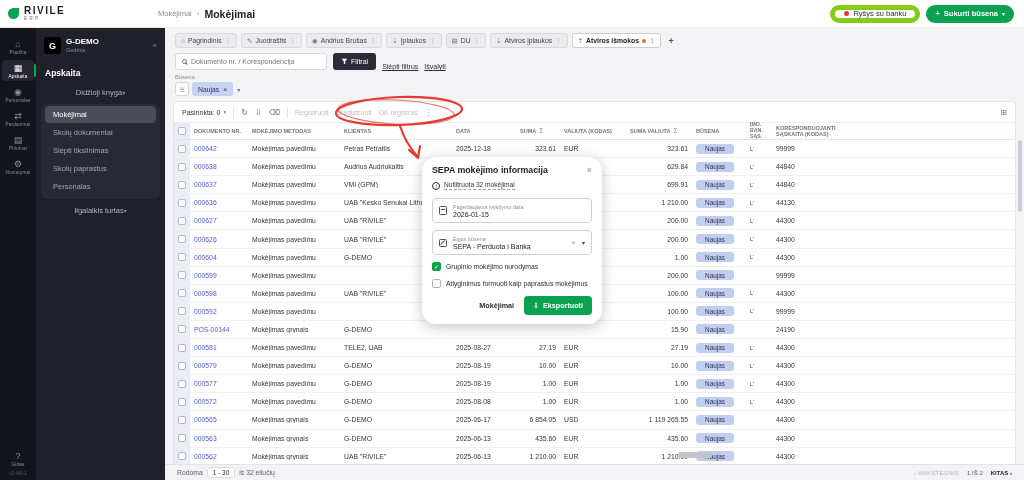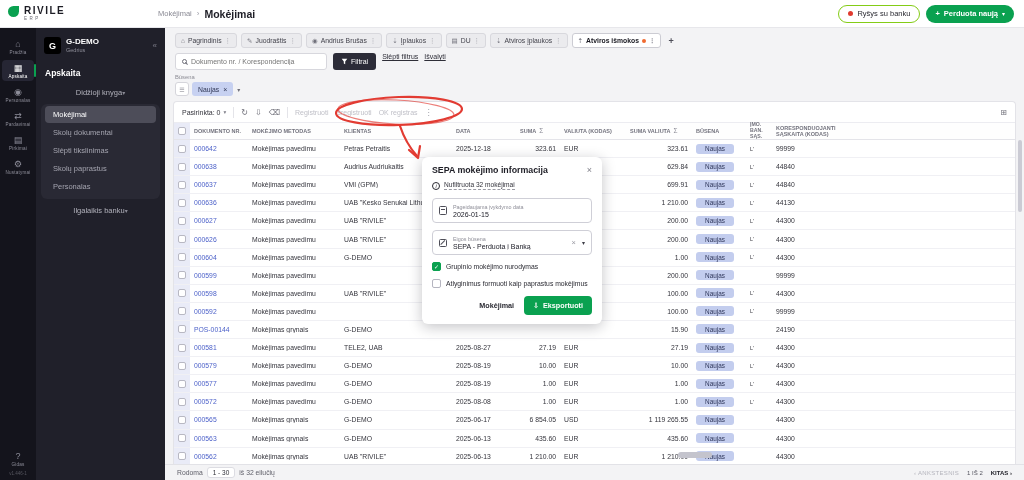--- a/index.html
+++ b/index.html
@@ -2,31 +2,31 @@
 <html><head>
 <meta charset="utf-8">
 <style>
 *{box-sizing:border-box;margin:0;padding:0}
 html,body{width:1024px;height:480px}
 body{position:relative;font-family:"Liberation Sans","DejaVu Sans",sans-serif;background:#f3f3f5;color:#2c2c34;overflow:hidden}
 .repeat{display:contents}
 
 
 .topbar{display:flex;align-items:center;height:28px;background:#fff;border-bottom:1px solid #e7e7eb;padding:0 10px 0 8px}
-.brand{display:flex;align-items:flex-start;gap:5px;width:150px;flex:none}
+.brand{display:flex;align-items:center;gap:5px;width:150px;flex:none}
 .brand-mark{width:11px;height:11px;background:#0aa150;border-radius:50% 0 50% 50%;flex:none}
 .brand-text{display:flex;flex-direction:column;line-height:1}
 .brand-name{font-size:10px;font-weight:bold;letter-spacing:1.5px;color:#1c1c24}
 .brand-sub{font-size:4.5px;letter-spacing:2.5px;color:#6a6a74;margin-top:1px}
 .crumbs{display:flex;align-items:center;gap:5px}
 .crumb{font-size:7.5px;color:#8a8a94;cursor:pointer}
 .crumb-sep{font-size:8px;color:#a0a0aa}
 .crumb-title{font-size:10.5px;font-weight:bold;color:#1d1d25}
 .topbar-right{margin-left:auto;display:flex;gap:6px;align-items:center}
-.btn-bank{display:flex;align-items:center;gap:4px;height:18px;padding:0 9px;background:#fff;border:1px solid #84cc16;border-radius:10px;font-size:7.5px;color:#2a2a32;font-family:inherit;cursor:pointer}
+.btn-bank{display:flex;align-items:center;gap:4px;height:18px;padding:0 9px;background:#fff;border:5px solid #84cc16;border-radius:10px;font-size:7.5px;color:#2a2a32;font-family:inherit;cursor:pointer}
 .red-dot{width:5px;height:5px;border-radius:50%;background:#e03a2f}
 .btn-create{display:flex;align-items:center;gap:4px;height:18px;padding:0 9px;background:#0aa150;border:none;border-radius:10px;font-size:7.5px;font-weight:bold;color:#fff;font-family:inherit;cursor:pointer}
 .btn-create .sm{font-size:6px}
 
 
 .body-row{display:flex;height:452px}
 .rail{width:36px;background:#14141c;display:flex;flex-direction:column;align-items:center;padding-top:8px;gap:3px;flex:none}
 .rail-item{position:relative;width:32px;padding:3px 0 2px;display:flex;flex-direction:column;align-items:center;gap:1px;border-radius:4px;color:#8e8e9a;cursor:pointer}
 .rail-item.active{background:#262634;color:#fff}
 .rail-item.active::after{content:"";position:absolute;right:-2px;top:4px;bottom:4px;width:2px;background:#0aa150;border-radius:2px}
@@ -55,21 +55,21 @@
 .main{flex:1;display:flex;flex-direction:column;min-width:0}
 .tabs{display:flex;align-items:center;gap:4px;padding:5px 10px 4px}
 .tab{display:flex;align-items:center;gap:3px;height:15px;padding:0 5px;background:#ebebee;border:1px solid #d8d8dd;border-radius:3px;font-size:6.8px;color:#43434c;white-space:nowrap;cursor:pointer}
 .tab.active{background:#fff;border-color:#ccccd3;font-weight:bold;color:#17171f}
 .tab-ico{font-size:6.5px;color:#70707a}
 .tab-more{color:#9a9aa3;font-size:6.5px}
 .tab-dot{display:none;width:4px;height:4px;border-radius:50%;background:#f06a30}
 .tab.active .tab-dot{display:block}
 .tab-plus{font-size:9px;color:#4e4e58;font-weight:bold;padding:0 3px;cursor:pointer}
 
-.search-row{display:flex;align-items:flex-start;gap:6px;padding:1px 10px 3px}
+.search-row{display:flex;align-items:flex-end;gap:6px;padding:1px 10px 3px}
 .search-box{display:flex;align-items:center;gap:4px;width:152px;height:17px;background:#fff;border:1px solid #d7d7dd;border-radius:3px;padding:0 6px}
 .search-box input{border:none;outline:none;flex:1;font-size:7px;font-family:inherit;color:#3a3a42;background:transparent;min-width:0}
 .lens{width:5px;height:5px;border:1px solid #70707a;border-radius:50%;position:relative;flex:none}
 .lens::after{content:"";position:absolute;width:3px;height:1px;background:#70707a;right:-2px;bottom:-1px;transform:rotate(45deg)}
 .btn-filtrai{display:flex;align-items:center;gap:3px;height:17px;padding:0 8px;background:#2c2c38;color:#fff;border:none;border-radius:3px;font-size:7px;font-family:inherit;cursor:pointer}
 .link{font-size:7px;color:#2e2e38;text-decoration:underline;cursor:pointer}
 
 .filter-row{padding:1px 10px 5px}
 .filter-label{font-size:5.8px;color:#8b8b94;margin-bottom:2px}
 .chip-row{display:flex;align-items:center;gap:3px}
@@ -114,21 +114,21 @@
 
 
 .pagefoot{display:flex;align-items:center;height:16px;background:#f3f3f5;border-top:1px solid #e2e2e7;padding:0 12px;font-size:6.8px;color:#60606a;flex:none}
 .range-box{background:#fff;border:1px solid #dcdce2;border-radius:3px;padding:1px 5px;margin:0 4px;font-size:6.5px;color:#2e2e36;cursor:pointer}
 .pagination{margin-left:auto;display:flex;align-items:center;gap:8px;font-size:6px}
 .pg-prev{color:#b5b5bd;letter-spacing:.3px;cursor:default}
 .pg-page{color:#55555f}
 .pg-next{color:#23232b;font-weight:bold;cursor:pointer}
 
 
-.modal{position:absolute;left:422px;top:157px;width:180px;background:#fff;border-radius:6px;box-shadow:0 3px 14px rgba(20,20,30,.25);padding:8px 10px 9px;z-index:50}
+.modal{position:absolute;left:422px;top:157px;width:180px;background:#fff;border-radius:14px;box-shadow:0 3px 14px rgba(20,20,30,.25);padding:8px 10px 9px;z-index:50}
 .modal-head{display:flex;align-items:center;justify-content:space-between}
 .modal-title{font-size:8.8px;font-weight:bold;color:#1e1e26}
 .modal-close{font-size:9px;color:#80808a;cursor:pointer}
 .modal-info{display:flex;align-items:center;gap:4px;margin:6px 0 8px}
 .info-ico{width:8px;height:8px;border:1px solid #2a2a32;border-radius:50%;color:#2a2a32;font-size:5.5px;line-height:7px;text-align:center;font-style:italic;flex:none}
 .info-text{font-size:6.6px;color:#33333b;border-bottom:1px dashed #9a9aa3;padding-bottom:1px}
 .field{position:relative;display:flex;align-items:center;gap:6px;height:25px;border:1px solid #cfcfd7;border-radius:4px;padding:0 6px;margin-bottom:7px;cursor:pointer}
 .cal{width:8px;height:9px;border:1px solid #4e4e58;border-radius:1.5px;position:relative;flex:none}
 .cal::before{content:"";position:absolute;left:1px;right:1px;top:2px;height:1px;background:#4e4e58}
 .stat{width:8px;height:8px;border:1px solid #4e4e58;border-radius:1.5px;position:relative;flex:none}
@@ -168,21 +168,21 @@
     <span class="crumb-sep">›</span>
     <span class="crumb-title">Mokėjimai</span>
   </div>
   <div class="topbar-right">
     <button class="btn-bank">
       <span class="red-dot"></span>
       <span>Ryšys su banku</span>
     </button>
     <button class="btn-create">
       <span>+</span>
-      <span>Perduota naują</span>
+      <span>Sukurti būsena</span>
       <span class="sm">▾</span>
     </button>
   </div>
 </header>
 
 <div class="body-row">
 
   <nav class="rail">
     <div class="repeat">
       
@@ -248,21 +248,21 @@
           <div class="sub-item">Skolų dokumentai</div>
 
           <div class="sub-item">Slėpti tikslinimas</div>
 
           <div class="sub-item">Skolų paprastus</div>
 
           <div class="sub-item">Personalas</div>
         </div>
     </div>
     <div class="side-item">
-      <span>Ilgalaikis banku</span>
+      <span>Ilgalaikis turtas</span>
       <span class="chev">▾</span>
     </div>
   </aside>
 
   <main class="main">
 
     <div class="tabs">
       <div class="repeat">
         
       

